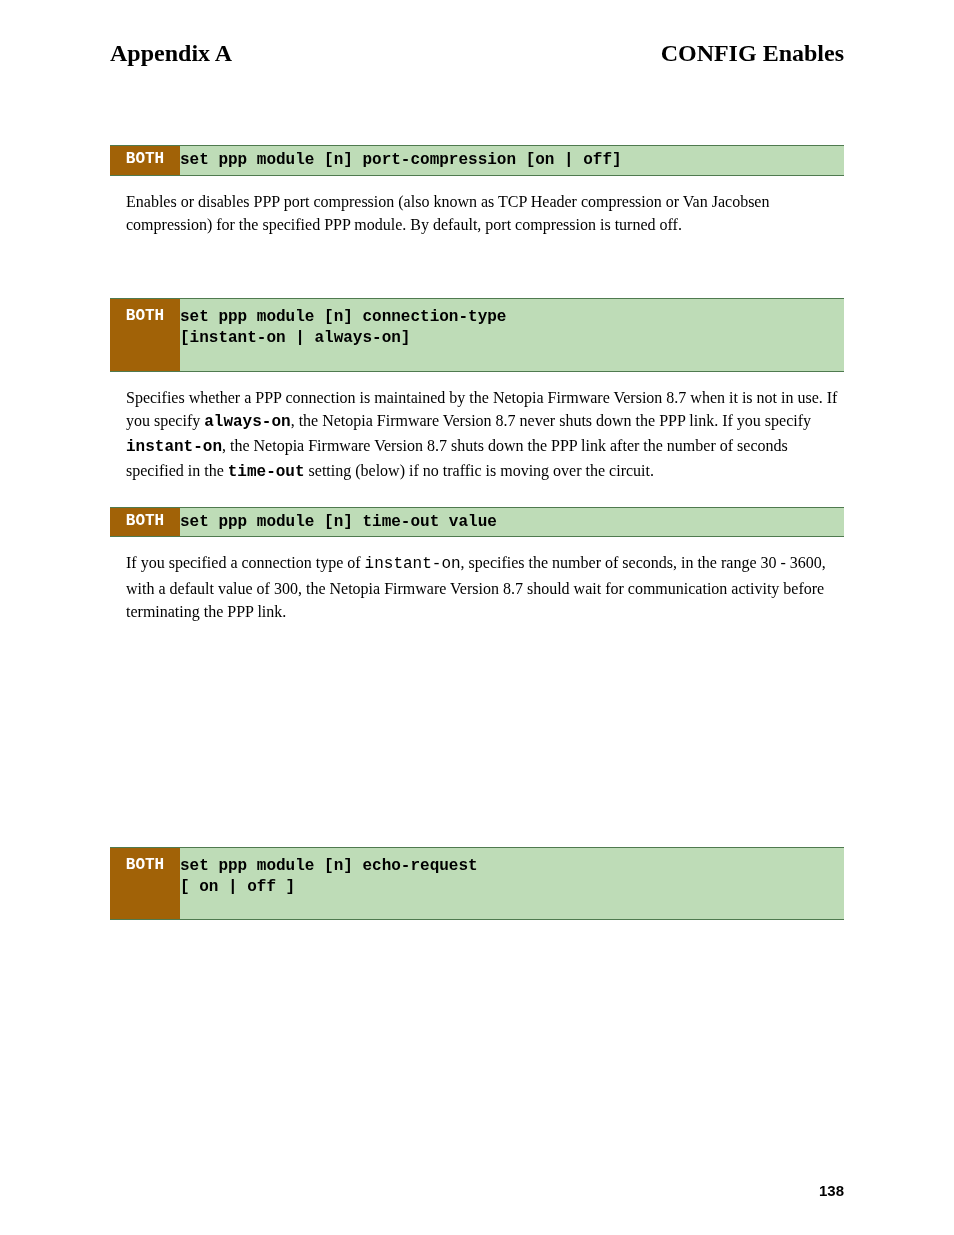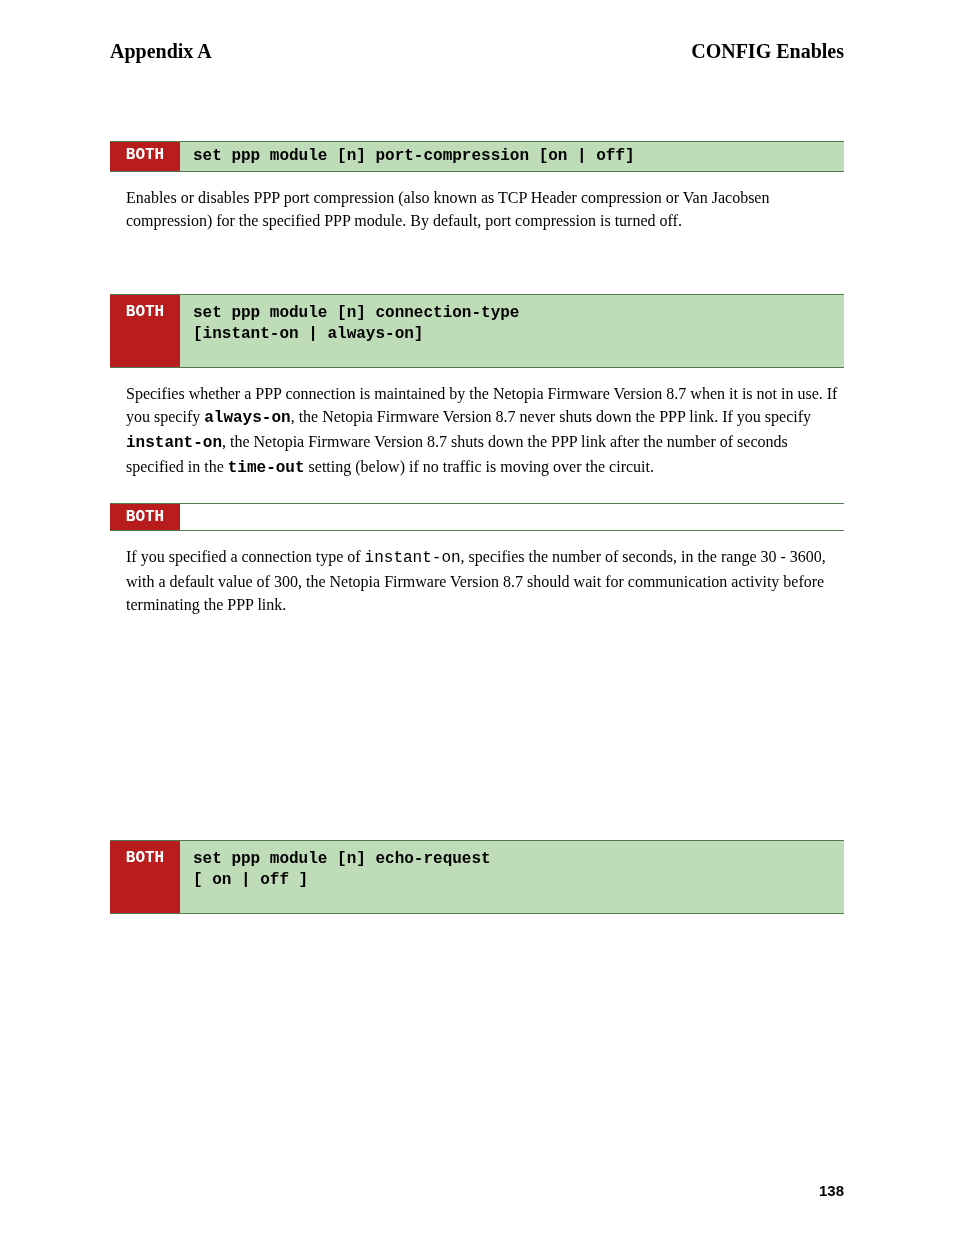--- a/index.html
+++ b/index.html
@@ -14,55 +14,55 @@
   .page {
     width: 954px;
     min-height: 1235px;
     padding: 40px 110px 40px 110px;
     position: relative;
   }
   .header {
     display: flex;
     justify-content: space-between;
     font-weight: bold;
-    font-size: 20px;
+    font-size: 24px;
     margin-bottom: 78px;
   }
   .cmd-block {
     display: flex;
     align-items: stretch;
     border-top: 1px solid #4f7a4f;
     border-bottom: 1px solid #4f7a4f;
     margin-bottom: 14px;
   }
   .cmd-block.tall .tag,
   .cmd-block.tall .cmd-body {
     padding-top: 8px;
     padding-bottom: 22px;
   }
   .tag {
-    background: #b91c1c;
+    background: #a16207;
     color: #fff;
     font-family: "Courier New", Courier, monospace;
     font-weight: bold;
     font-size: 16px;
     padding: 4px 12px;
     display: flex;
     align-items: flex-start;
     min-width: 70px;
     justify-content: center;
   }
   .cmd-body {
     flex: 1;
     background: #bedcb7;
     color: #000;
     font-family: "Courier New", Courier, monospace;
     font-weight: bold;
     font-size: 16px;
-    padding: 4px 13px;
+    padding: 4px 0;
     line-height: 1.3;
   }
   .para {
     font-family: "Times New Roman", Times, serif;
     font-size: 16px;
     line-height: 1.45;
     margin: 6px 0 0 16px;
   }
   .mono { font-family: "Courier New", Courier, monospace; }
   .bold { font-weight: bold; }
@@ -98,20 +98,21 @@
   <div class="cmd-block tall">
     <div class="tag">BOTH</div>
     <div class="cmd-body">set ppp module [n] connection-type<br>[instant-on | always-on]</div>
   </div>
   <div class="para">Specifies whether a PPP connection is maintained by the Netopia Firmware Version 8.7 when it is not in use. If you specify <span class="mono bold">always-on</span>, the Netopia Firmware Version 8.7 never shuts down the PPP link. If you specify <span class="mono bold">instant-on</span>, the Netopia Firmware Version 8.7 shuts down the PPP link after the number of seconds specified in the <span class="mono bold">time-out</span> setting (below) if no traffic is moving over the circuit.</div>
 
   <div class="gap-md"></div>
 
   <div class="cmd-block">
     <div class="tag">BOTH</div>
+    <div class="cmd-body">set ppp module [n] time-out value</div>
   </div>
   <div class="para">If you specified a connection type of <span class="mono">instant-on</span>, specifies the number of seconds, in the range 30 - 3600, with a default value of 300, the Netopia Firmware Version 8.7 should wait for communication activity before terminating the PPP link.</div>
 
   <div class="gap-xl"></div>
 
   <div class="cmd-block tall">
     <div class="tag">BOTH</div>
     <div class="cmd-body">set ppp module [n] echo-request<br>[ on | off ]</div>
   </div>
 

